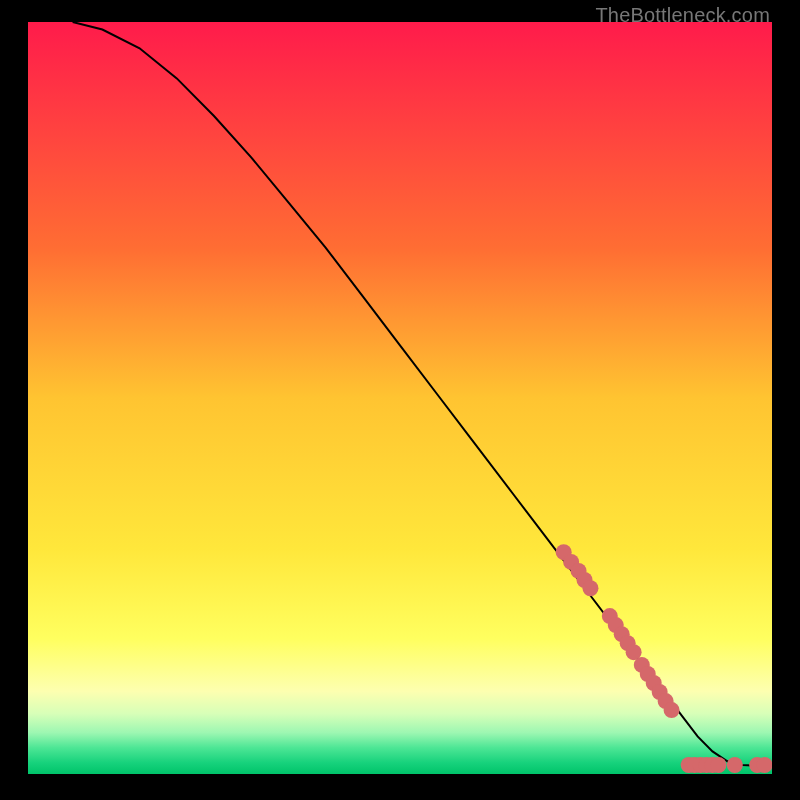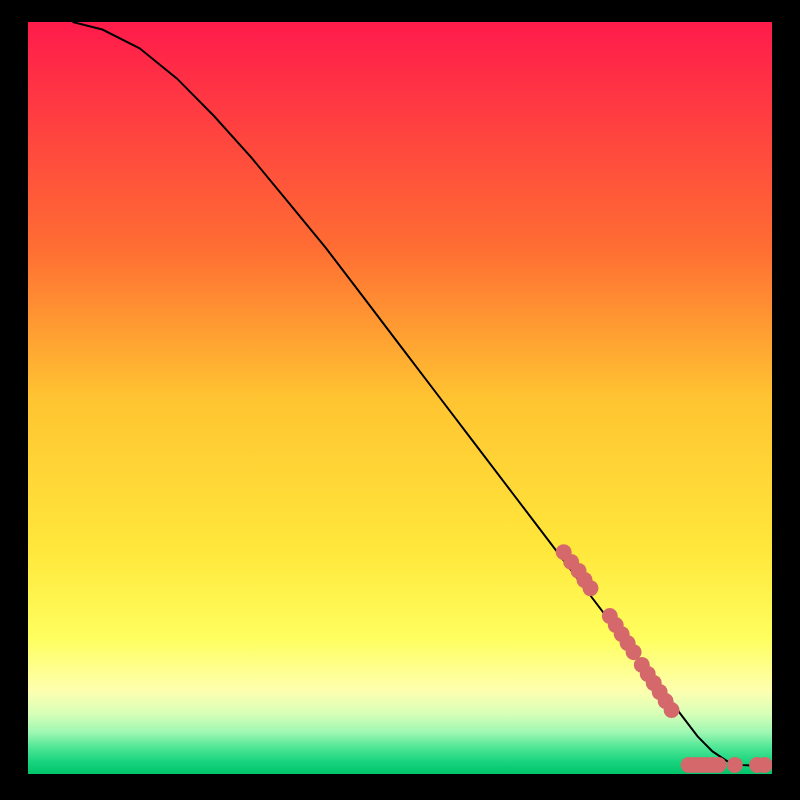--- a/index.html
+++ b/index.html
@@ -32,20 +32,21 @@
     font-size: 20px;
     font-weight: 500;
     letter-spacing: 0.2px;
   }
   svg { display: block; }
 </style>
 </head>
 <body>
 
 <div class="frame">
+  <div class="watermark">TheBottleneck.com</div>
   <div class="plot-area">
     <svg id="chart-svg" width="744" height="752" viewBox="0 0 744 752" preserveAspectRatio="none">
       <defs>
         <linearGradient id="bg-grad" x1="0" y1="0" x2="0" y2="1">
             <stop offset="0%" stop-color="#ff1b4b"></stop>
             <stop offset="30%" stop-color="#ff6d33"></stop>
             <stop offset="50%" stop-color="#ffc431"></stop>
             <stop offset="70%" stop-color="#ffe73b"></stop>
             <stop offset="82%" stop-color="#ffff5f"></stop>
             <stop offset="89%" stop-color="#fdffb0"></stop>

